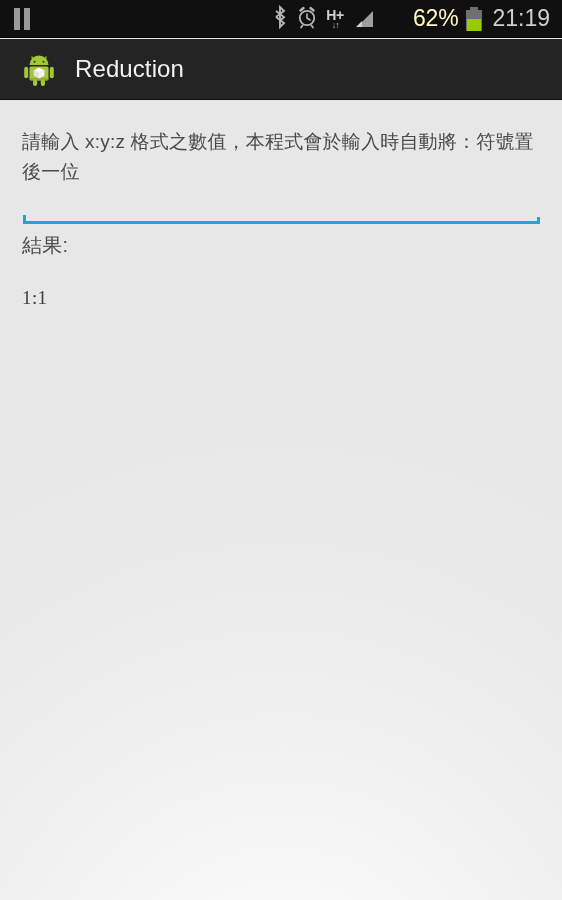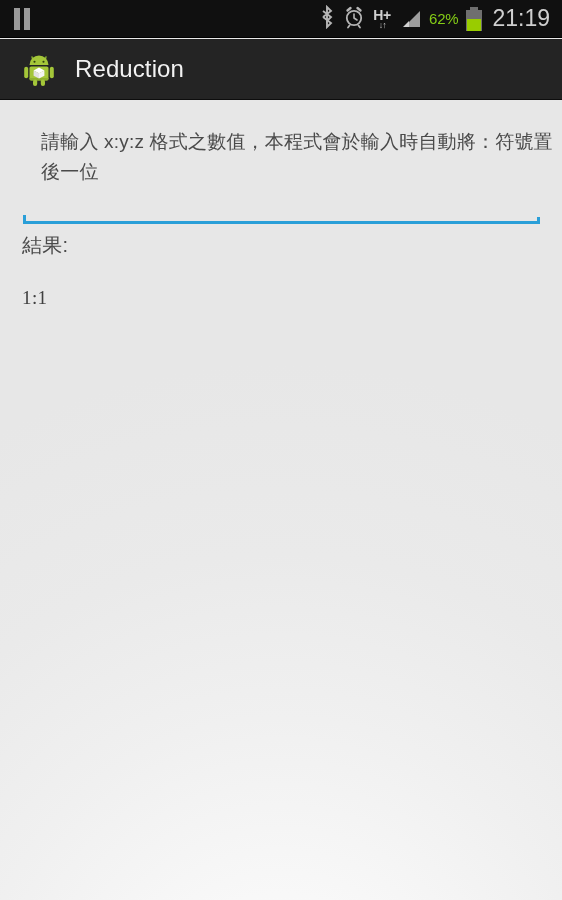--- a/index.html
+++ b/index.html
@@ -83,23 +83,24 @@
     color: #c0c0c0;
   }
 
   .signal {
     width: 22px;
     height: 20px;
     position: relative;
   }
 
   .batt-pct {
-    color: #84cc16;
-    font-size: 15px;
+    color: #fef9c3;
+    font-size: 23px;
     letter-spacing: -0.2px;
+    margin-left: 31px;
   }
 
   .battery {
     width: 16px;
     height: 24px;
     position: relative;
   }
   .battery .cap {
     position: absolute;
     top: 0; left: 4px;
@@ -170,21 +171,20 @@
 
   .hint-text {
     position: absolute;
     top: 27px;
     left: 22px;
     width: 520px;
     font-size: 19px;
     line-height: 30px;
     color: #4a4a4a;
     letter-spacing: 0.2px;
-    margin-left: 19px;
   }
 
   .edit-field {
     position: absolute;
     top: 112px;
     left: 23px;
     width: 517px;
     height: 12px;
   }
   .edit-field .input-box {

